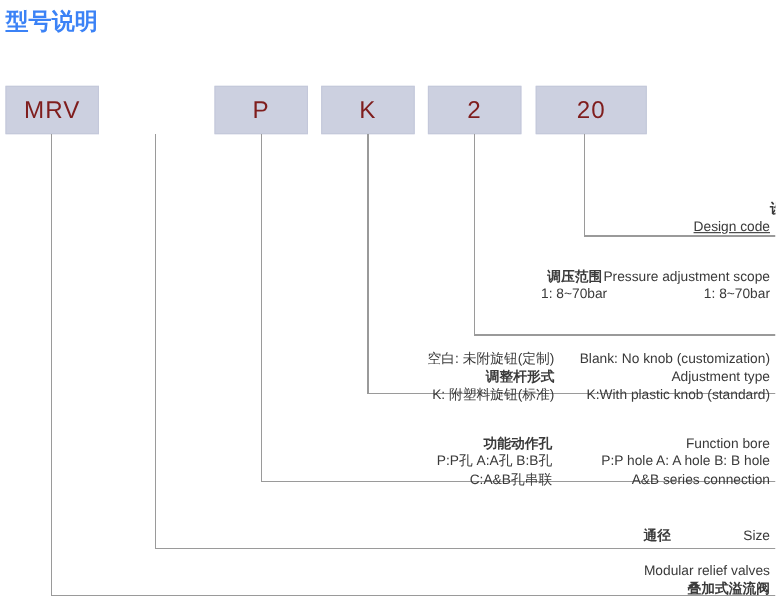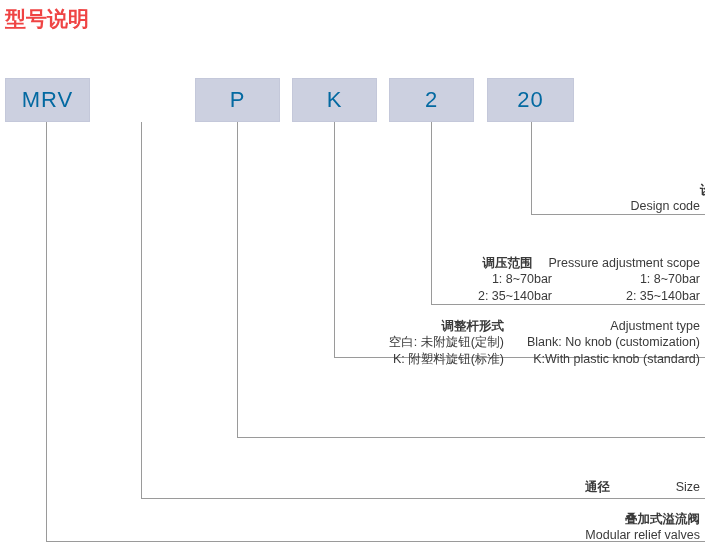--- a/index.html
+++ b/index.html
@@ -22,36 +22,36 @@
     height: 550px;
   }
 
   
   .title {
     position: absolute;
     left: 5px;
     top: 5px;
     font-size: 21px;
     font-weight: bold;
-    color: #ef4444;
+    color: #3b82f6;
     letter-spacing: 0px;
     white-space: nowrap;
   }
 
   
   .code-box {
     position: absolute;
     top: 78px;
     height: 44px;
     background: #ccd0e0;
     display: flex;
     align-items: center;
     justify-content: center;
     font-size: 22px;
-    color: #0369a1;
+    color: #7f1d1d;
     letter-spacing: 1px;
     border: 1px solid #c4c8da;
     box-sizing: border-box;
   }
 
   
   #leaders {
     position: absolute;
     left: 0; top: 0;
     width: 705px;
@@ -77,26 +77,26 @@
     display: inline-block;
     text-align: right;
   }
   .pair > .en {
     display: inline-block;
     text-align: right;
   }
 
   
   .blk-design .pair > .cn { width: 0px; }
-  .blk-design .pair > .en { width: auto; }
+  .blk-design .pair > .en { width: auto; text-decoration: underline; }
 
   .blk-press .pair > .cn { width: 148px; }
   .blk-press .pair > .en { width: 148px; }
-  .blk-press .pair.head > .cn { width: auto; padding-right: 16px; }
-  .blk-press .pair.head > .en { width: auto; margin-top: 12px; }
+  .blk-press .pair.head > .cn { width: auto; padding-right: 1px; }
+  .blk-press .pair.head > .en { width: auto; }
 
   .blk-adj .pair > .cn { width: 152px; }
   .blk-adj .pair > .en { width: 196px; }
   .blk-adj .pair.head > .cn { width: 152px; }
   .blk-adj .pair.head > .en { width: 196px; }
 
   .blk-bore .pair > .cn { width: 176px; }
   .blk-bore .pair > .en { width: 198px; }
 
   .blk-size .pair > .cn { width: 112px; }
@@ -110,21 +110,21 @@
 <body>
 
 <div id="diagram">
 
   <div class="title">型号说明</div>
 
   <div class="code-box" style="left:5px;  width:85px;">MRV</div>
   <div class="code-box" style="left:195px;width:85px;">P</div>
   <div class="code-box" style="left:292px;width:85px;">K</div>
   <div class="code-box" style="left:389px;width:85px;">2</div>
-  <div class="code-box" style="left:487px;width:87px;">20</div>
+  <div class="code-box" style="left:487px;width:101px;">20</div>
 
   <svg id="leaders" viewBox="0 0 705 550">
     <g stroke="#9a9a9a" stroke-width="1" fill="none" shape-rendering="crispEdges">
 
       <path d="M531.5 122 L531.5 214.5 L705 214.5"></path>
 
       <path d="M431.5 122 L431.5 304.5 L705 304.5"></path>
 
       <path d="M334.5 122 L334.5 357.5 L705 357.5"></path>
 
@@ -145,46 +145,54 @@
     </span>
   </div>
 
   <div class="anno blk-press" style="top:243px;">
     <span class="pair head">
       <span class="cn bold-cn">调压范围</span><span class="en">Pressure adjustment scope</span>
     </span>
     <span class="pair">
       <span class="cn">1: 8~70bar</span><span class="en">1: 8~70bar</span>
     </span>
-    <span class="pair">
-      <span class="cn">2: 35~140bar</span><span class="en">2: 35~140bar</span>
-    </span>
   </div>
 
   <div class="anno blk-adj" style="top:318px;">
+    <span class="pair">
+      <span class="cn">空白: 未附旋钮(定制)</span><span class="en">Blank: No knob (customization)</span>
+    </span>
     <span class="pair head">
       <span class="cn bold-cn">调整杆形式</span><span class="en">Adjustment type</span>
-    </span>
-    <span class="pair">
-      <span class="cn">空白: 未附旋钮(定制)</span><span class="en">Blank: No knob (customization)</span>
     </span>
     <span class="pair">
       <span class="cn">K: 附塑料旋钮(标准)</span><span class="en">K:With plastic knob (standard)</span>
     </span>
   </div>
 
+  <div class="anno blk-bore" style="top:395px;">
+    <span class="pair head">
+      <span class="cn bold-cn">功能动作孔</span><span class="en">Function bore</span>
+    </span>
+    <span class="pair">
+      <span class="cn">P:P孔  A:A孔  B:B孔</span><span class="en">P:P hole   A: A hole   B: B hole</span>
+    </span>
+    <span class="pair">
+      <span class="cn">C:A&amp;B孔串联</span><span class="en">A&amp;B series connection</span>
+    </span>
+  </div>
 
   <div class="anno blk-size" style="top:479px;">
     <span class="pair head">
       <span class="cn bold-cn">通径</span><span class="en">Size</span>
     </span>
   </div>
 
   <div class="anno blk-valve" style="top:511px;">
+    <span class="pair">
+      <span class="en">Modular relief valves</span>
+    </span>
     <span class="pair head">
       <span class="cn bold-cn">叠加式溢流阀</span>
-    </span>
-    <span class="pair">
-      <span class="en">Modular relief valves</span>
     </span>
   </div>
 
 </div>
 
 </body></html>

